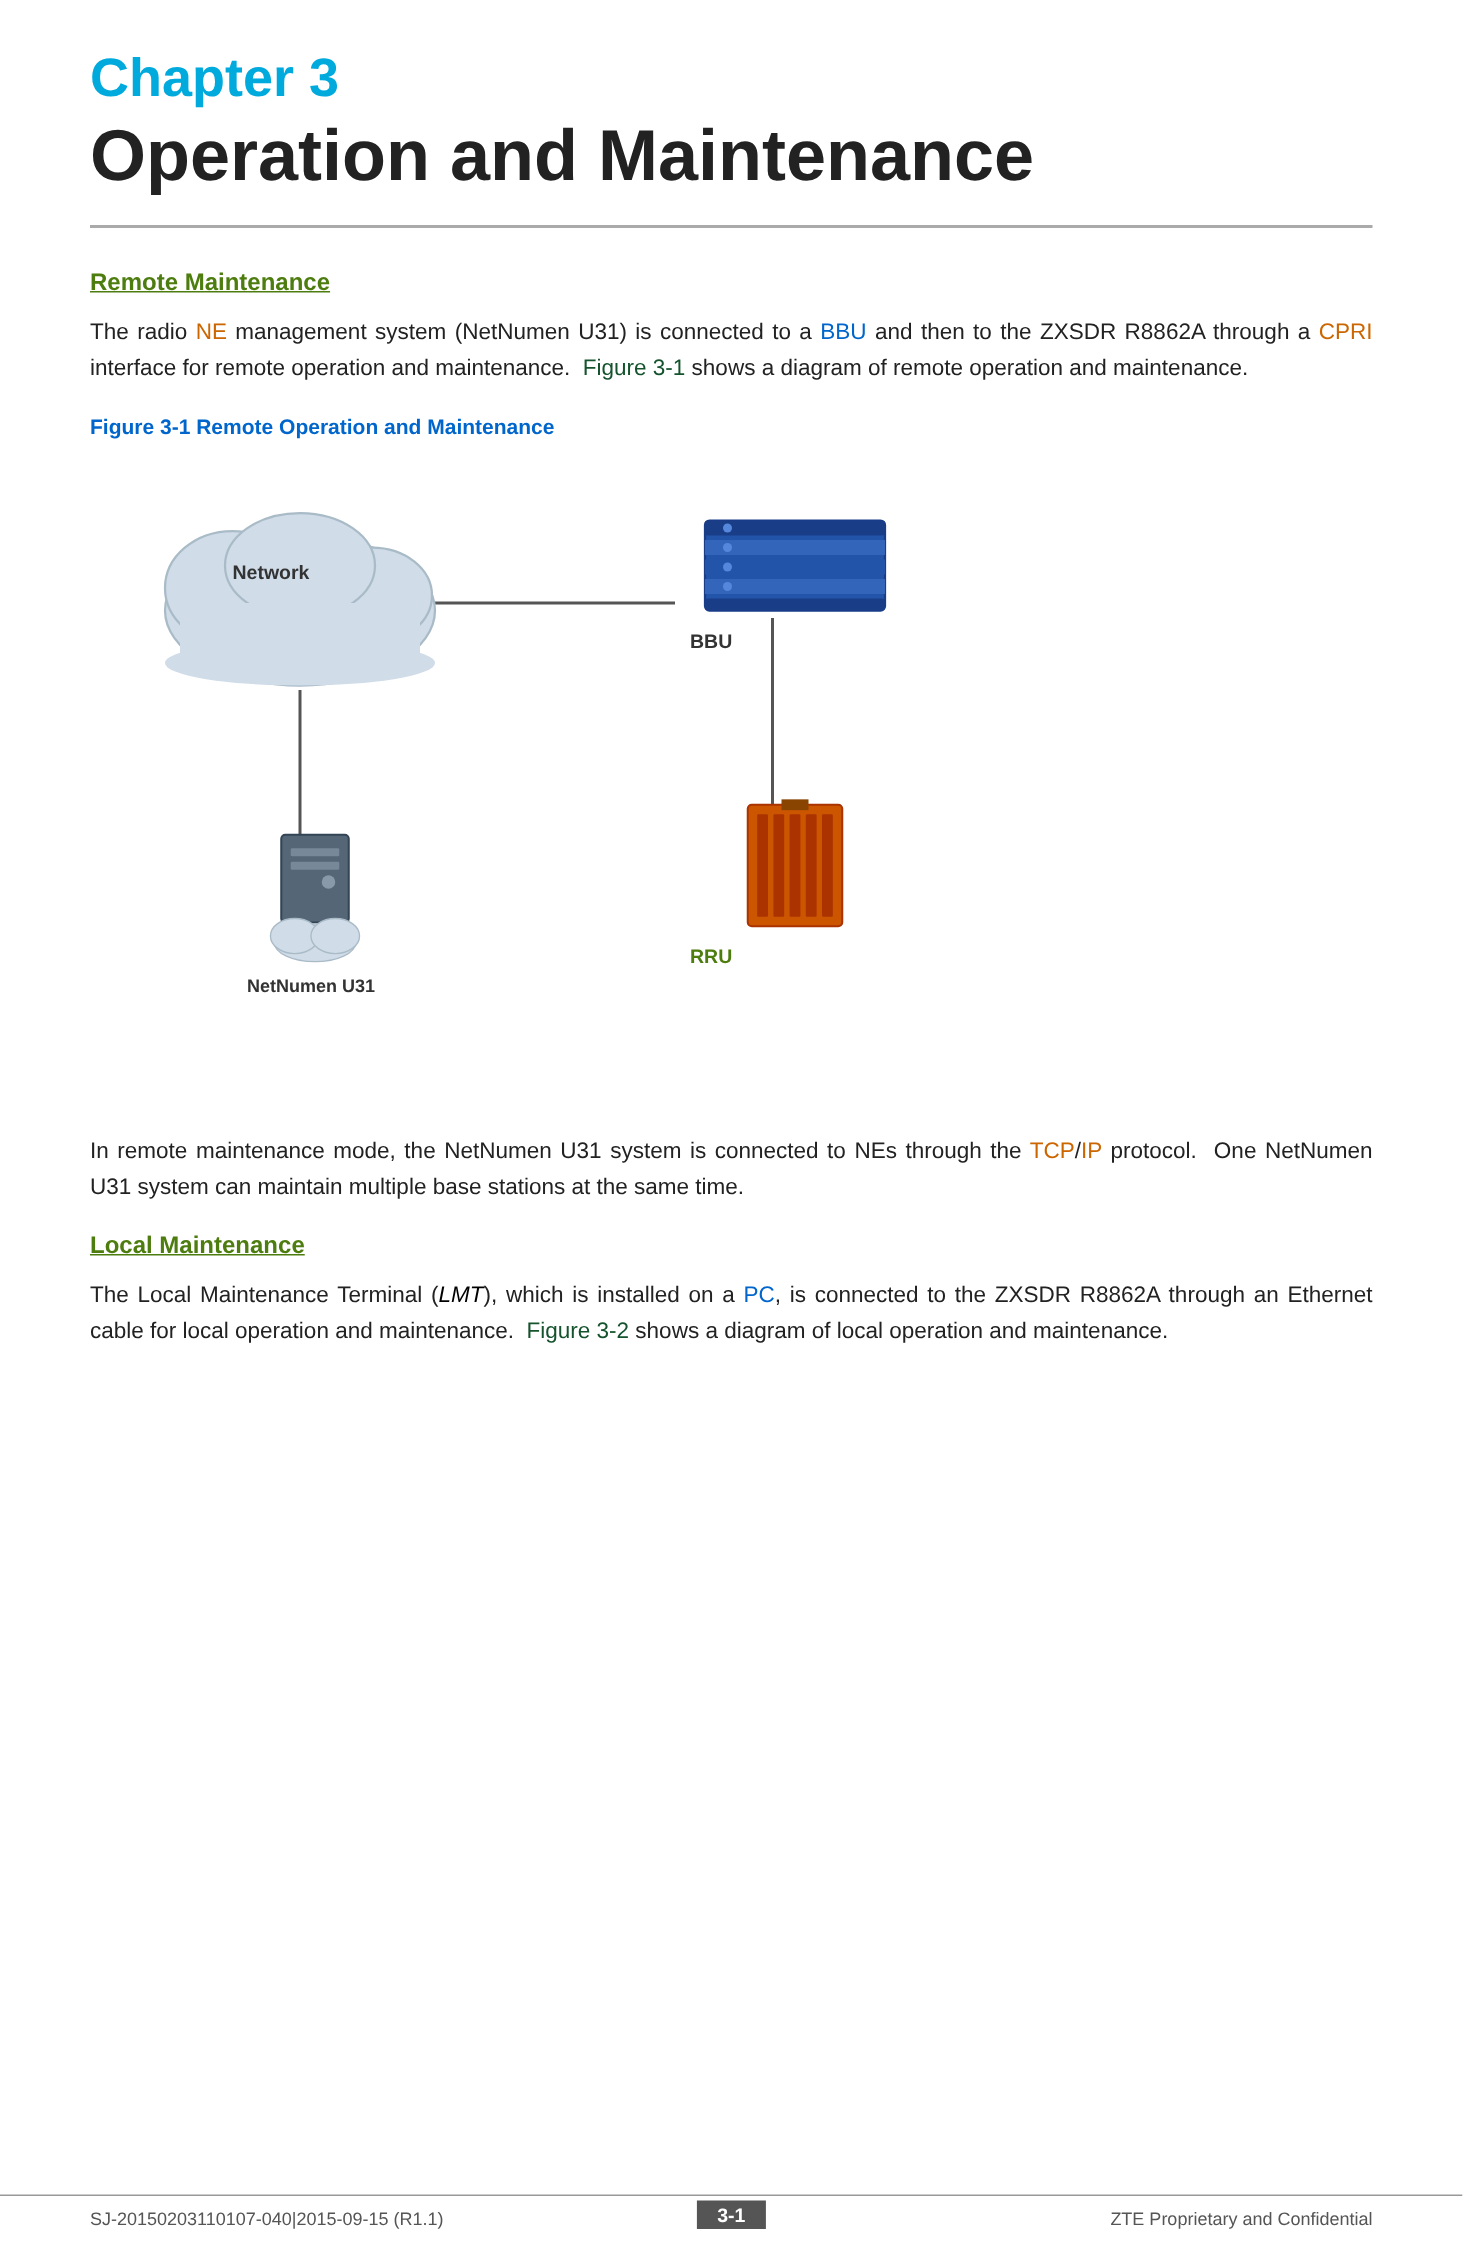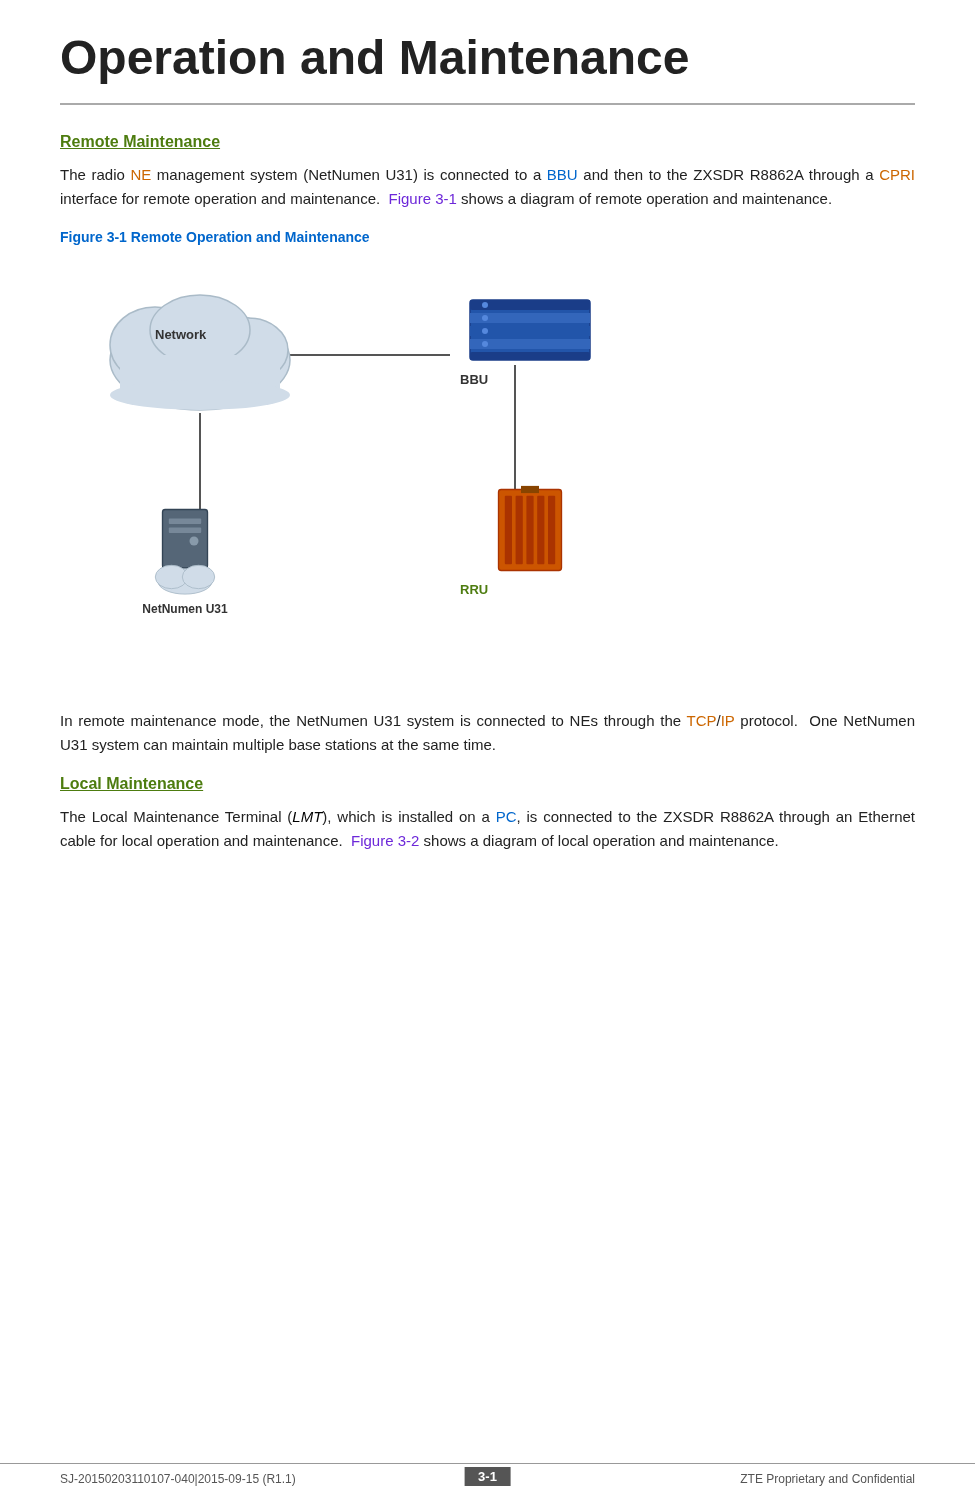--- a/index.html
+++ b/index.html
@@ -50,21 +50,21 @@
     .body-text {
       font-size: 15px;
       line-height: 1.6;
       margin-bottom: 18px;
       text-align: justify;
     }
 
     .highlight-ne { color: #cc6600; }
     .highlight-bbu { color: #0066cc; }
     .highlight-cpri { color: #cc6600; }
-    .highlight-figure { color: #6d28d9; }
+    .highlight-figure { color: #14532d; }
     .highlight-tcp { color: #cc6600; }
     .highlight-ip { color: #cc6600; }
     .highlight-lmt { color: #000000; font-style: italic; }
     .highlight-pc { color: #0066cc; }
 
     .figure-caption {
       color: #0066cc;
       font-weight: bold;
       font-size: 14px;
       margin-bottom: 20px;
@@ -135,21 +135,21 @@
       text-align: left;
       padding-left: 10px;
     }
 
     
     .netnumen-container {
       position: absolute;
       left: 60px;
       top: 240px;
       width: 130px;
-      text-align: center;
+      text-align: right;
     }
 
     .netnumen-label {
       font-size: 12px;
       font-weight: bold;
       color: #333;
       margin-top: 4px;
     }
 
     
@@ -206,20 +206,21 @@
       left: 50%;
       transform: translateX(-50%);
       bottom: 8px;
     }
   </style>
 </head>
 <body>
 
 <div class="page-wrapper">
 
+  <div class="chapter-label">Chapter 3</div>
   <div class="chapter-title">Operation and Maintenance</div>
   <hr class="divider">
 
   <div>
     <div class="section-heading">Remote Maintenance</div>
     <p class="body-text">
       The radio <span class="highlight-ne">NE</span> management system (NetNumen U31) is connected to a <span class="highlight-bbu">BBU</span> and then to the ZXSDR R8862A through a <span class="highlight-cpri">CPRI</span> interface for remote operation and maintenance.&nbsp; <span class="highlight-figure">Figure 3-1</span> shows a diagram of remote operation and maintenance.
     </p>
 
     <div class="figure-caption">Figure 3-1 Remote Operation and Maintenance</div>

